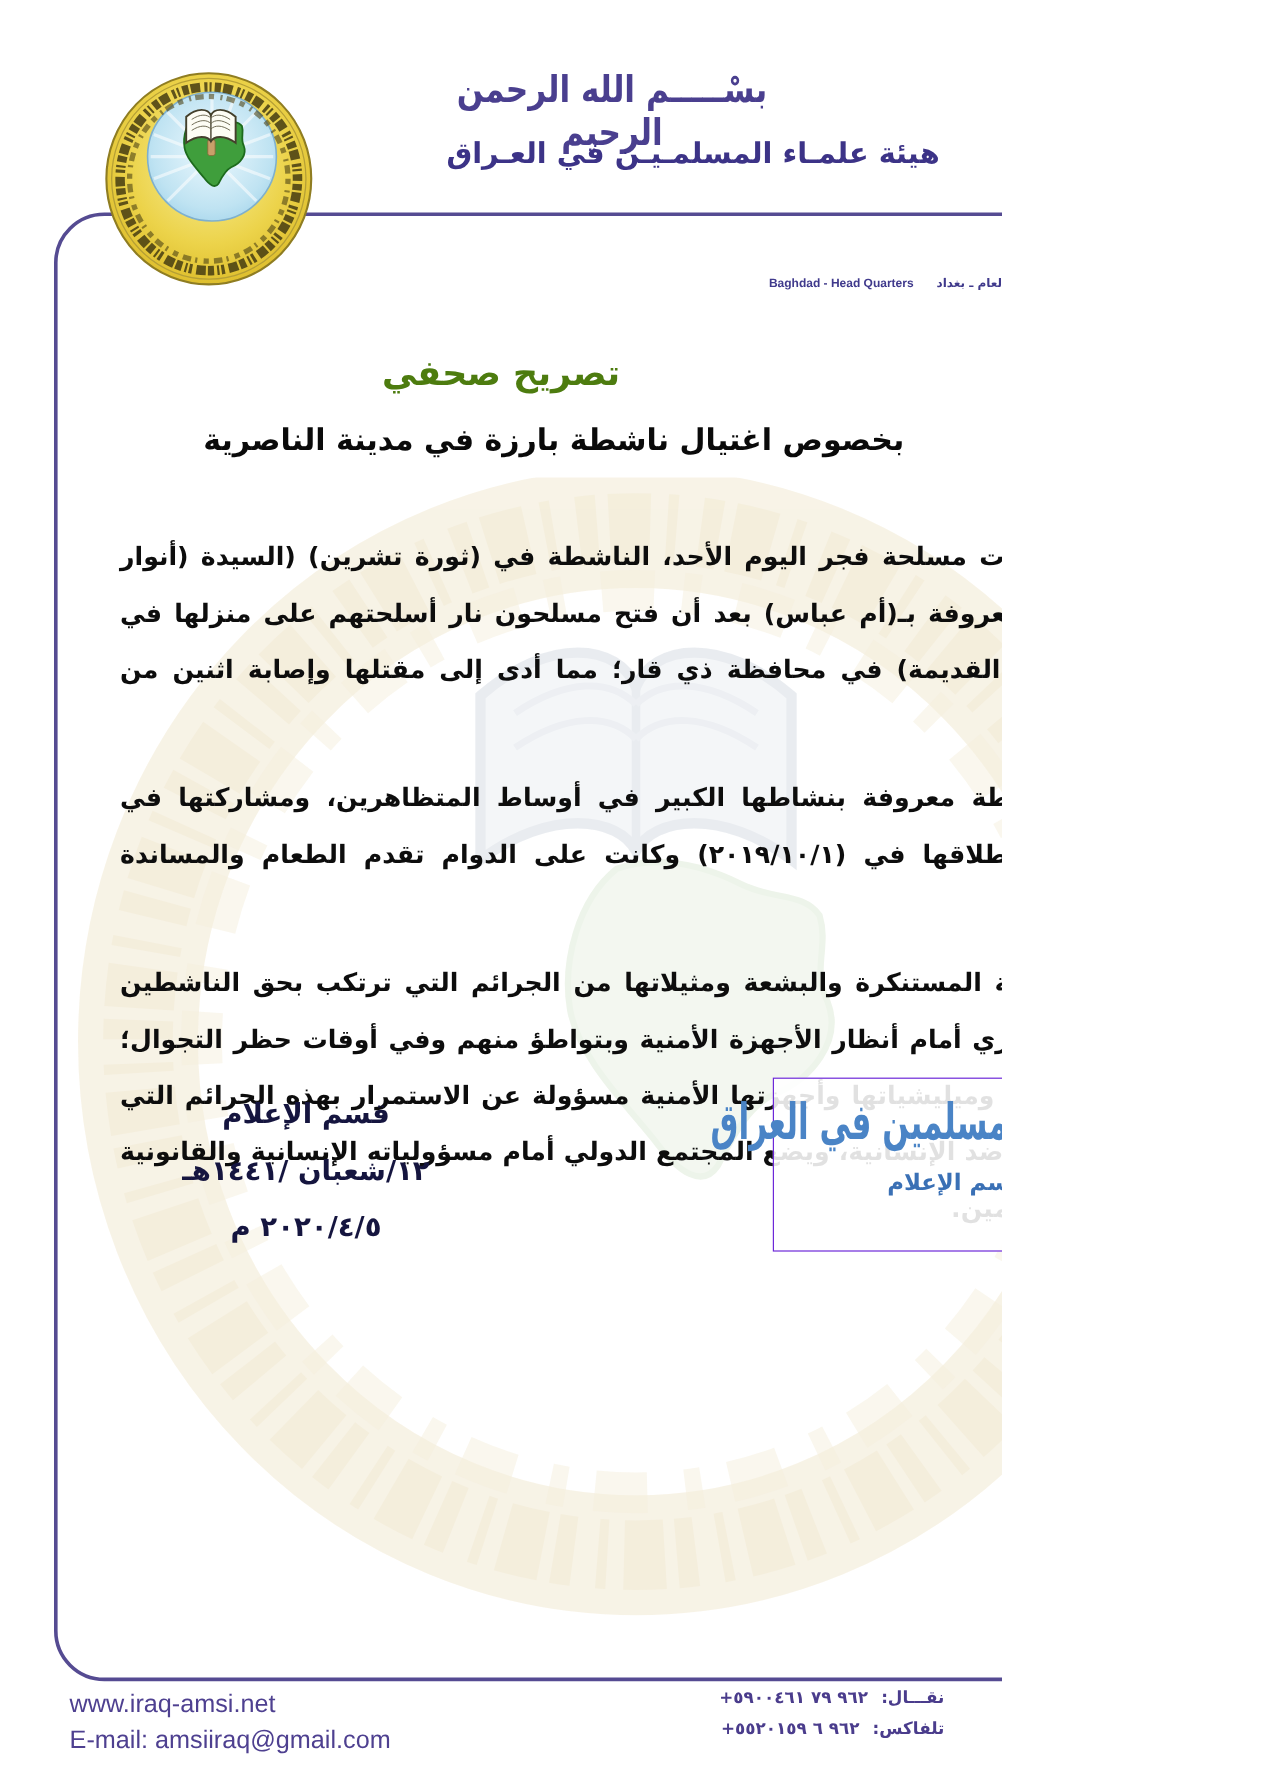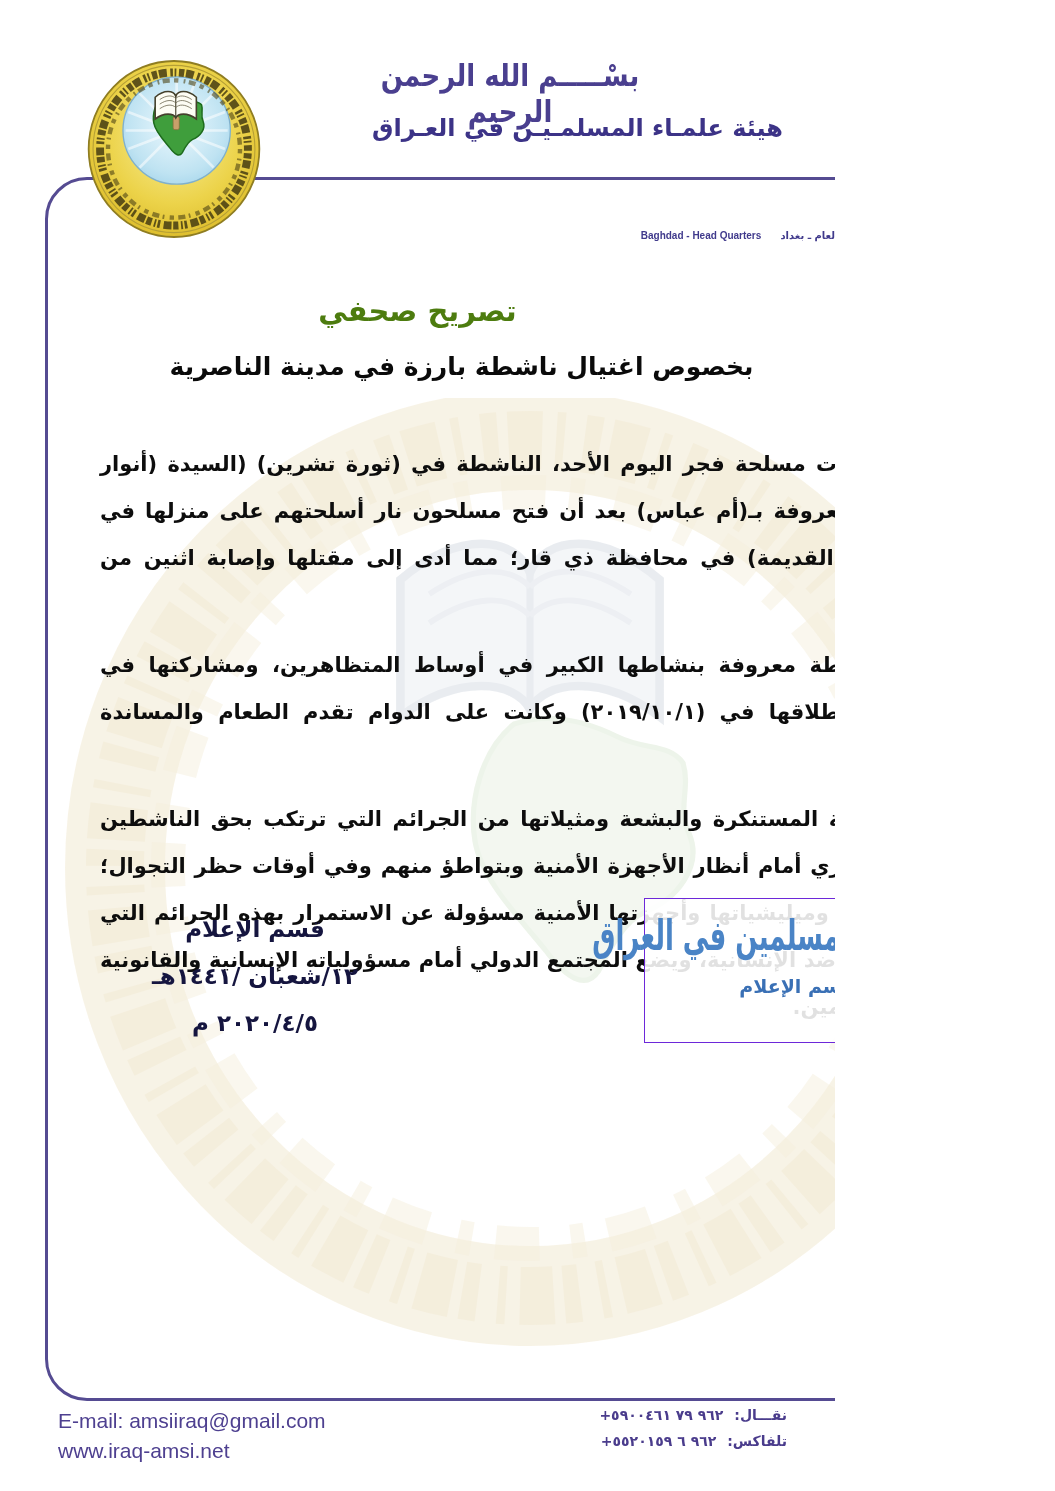--- a/index.html
+++ b/index.html
@@ -141,21 +141,21 @@
     <div>١٢/شعبان /١٤٤١هـ</div>
     <div><span class="num">٢٠٢٠/٤/٥</span> <span>م</span></div>
   </div>
 
   <div class="stamp">
     <div class="stamp-callig">هيئة علماء المسلمين في العراق</div>
     <div class="stamp-dept">قسم الإعلام</div>
   </div>
 
   <div class="footer-left">
+    <div>www.iraq-amsi.net</div>
     <div><span>E-mail:</span> <span>amsiiraq@gmail.com</span></div>
-    <div>www.iraq-amsi.net</div>
   </div>
   <div class="footer-right">
     <div><span>نقـــال:</span> <span class="num">+٩٦٢ ٧٩ ٥٩٠٠٤٦١</span></div>
     <div><span>تلفاكس:</span> <span class="num">+٩٦٢ ٦ ٥٥٢٠١٥٩</span></div>
   </div>
 
 </div>
 
 </body></html>

